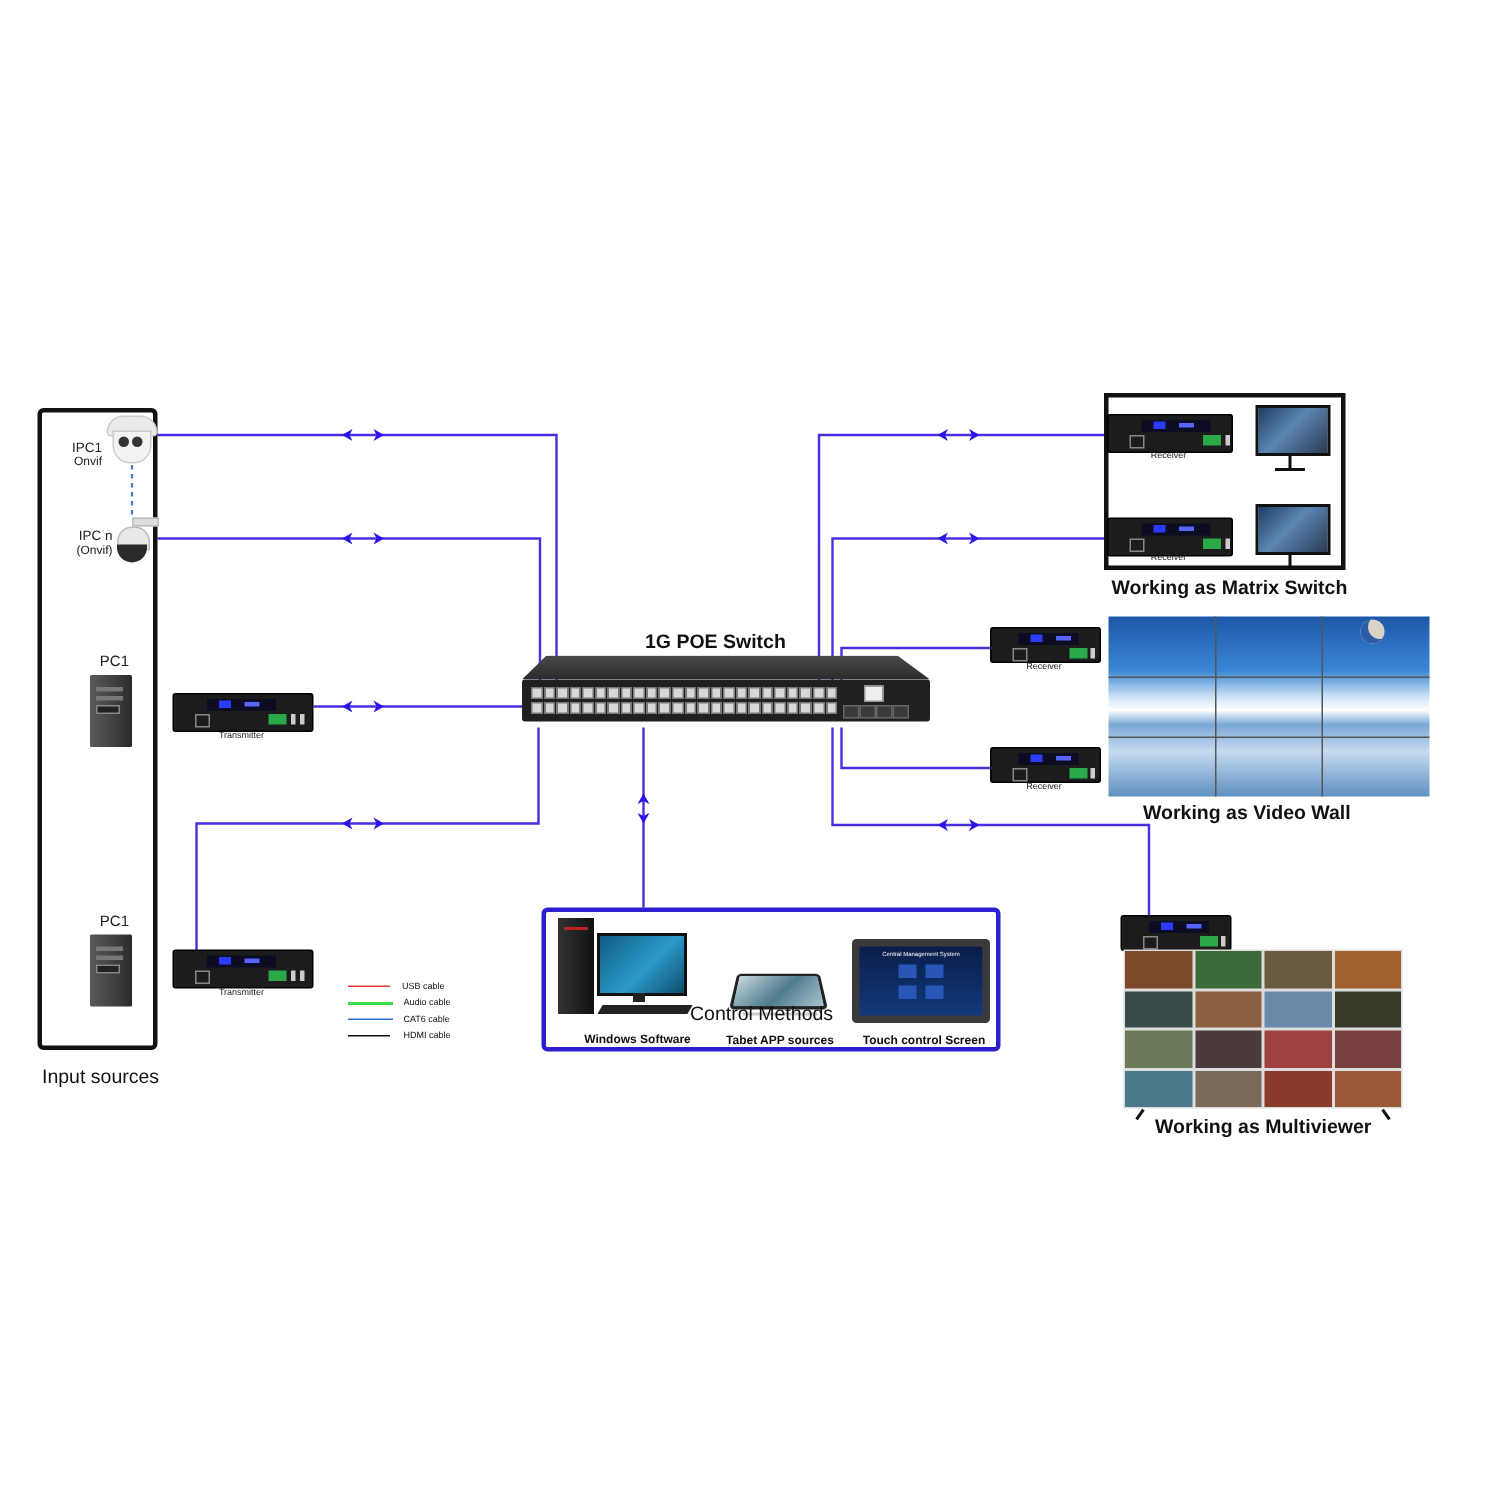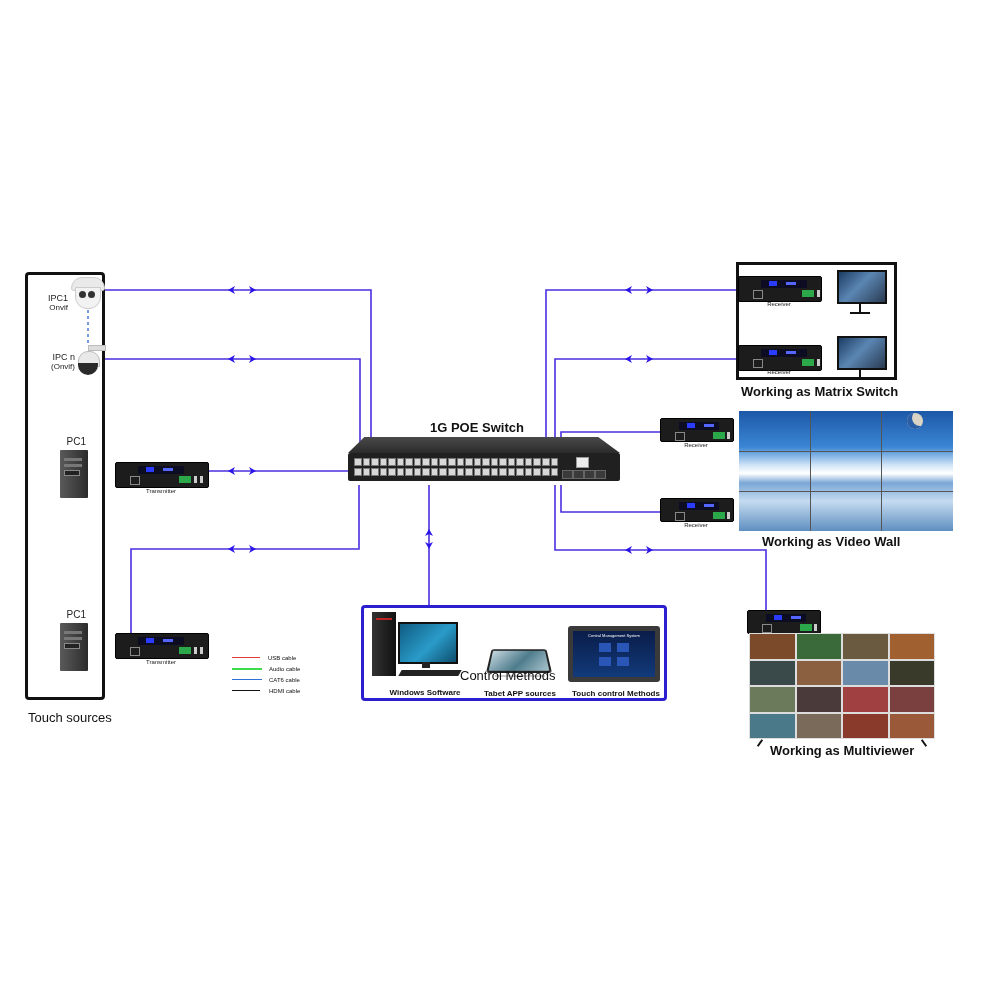--- a/index.html
+++ b/index.html
@@ -151,21 +151,21 @@
       <span></span>
       <i></i>
     </div>
     <div class="rj"></div>
     <div class="grn"></div>
     <div class="usb"></div>
     <div class="usb2"></div>
 </div>
 <div class="abs lbl-tiny" style="left:115px;top:659px;width:92px;">Transmitter</div>
 
-<div class="abs heading-n" style="left:28px;top:710px;">Touch sources</div>
+<div class="abs heading-n" style="left:28px;top:710px;">Input sources</div>
 
 <div class="abs" style="left:232px;top:652px;width:90px;">
   <div style="display:flex;align-items:center;height:11px;">
     <div style="width:28px;height:1px;background:#e53935;margin-right:8px;"></div>
     <span style="font-size:6px;">USB cable</span>
   </div>
   <div style="display:flex;align-items:center;height:11px;">
     <div style="width:30px;height:2px;background:#3ddc4a;margin-right:7px;"></div>
     <span style="font-size:6px;">Audio cable</span>
   </div>
@@ -262,21 +262,21 @@
 
 <div class="abs" style="left:568px;top:626px;width:92px;height:56px;background:#3a3a3a;border-radius:3px;">
   <div style="position:absolute;left:5px;top:5px;width:82px;height:46px;background:linear-gradient(180deg,#0a1d4a,#123a7a);">
     <div style="font-size:4px;color:#fff;text-align:center;margin-top:2px;">Central Management System</div>
     <div style="position:absolute;left:26px;top:12px;width:12px;height:9px;background:#2a56b8;"></div>
     <div style="position:absolute;left:44px;top:12px;width:12px;height:9px;background:#2a56b8;"></div>
     <div style="position:absolute;left:26px;top:26px;width:12px;height:9px;background:#2a56b8;"></div>
     <div style="position:absolute;left:44px;top:26px;width:12px;height:9px;background:#2a56b8;"></div>
   </div>
 </div>
-<div class="abs" style="left:570px;top:689px;width:92px;font-size:8px;text-align:center;font-weight:bold;">Touch control Methods</div>
+<div class="abs" style="left:570px;top:689px;width:92px;font-size:8px;text-align:center;font-weight:bold;">Touch control Screen</div>
 <div class="abs heading-n" style="left:460px;top:668px;">Control Methods</div>
 
 <div class="abs matrix-box"></div>
 <div class="abs dev" style="left:738px;top:276px;width:82px;">
   <div class="disp">
       <span></span>
       <i></i>
     </div>
     <div class="rj"></div>
     <div class="grn"></div>

